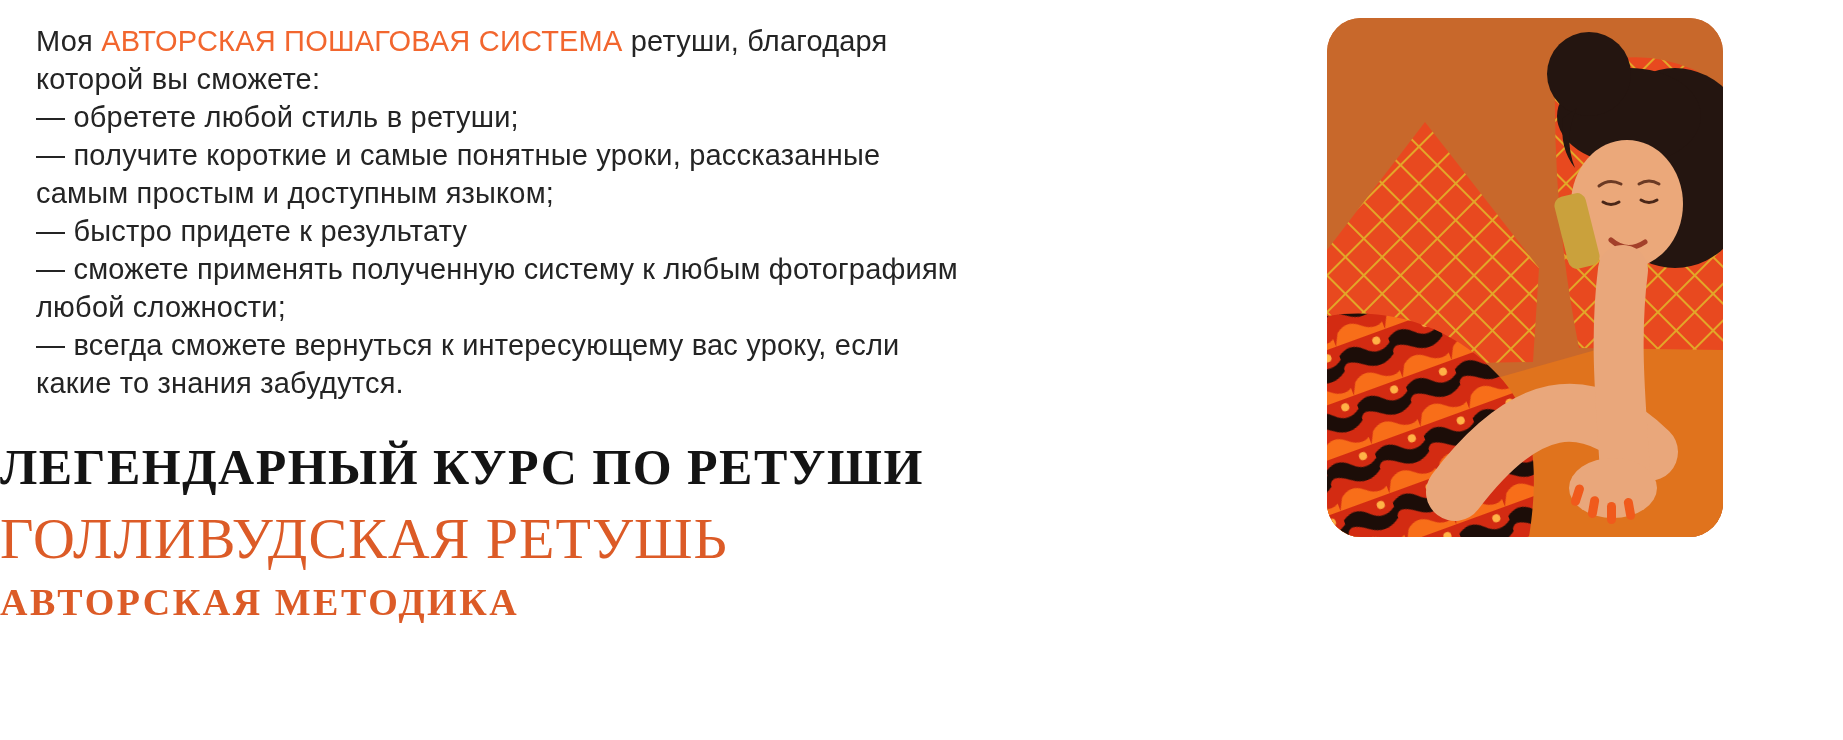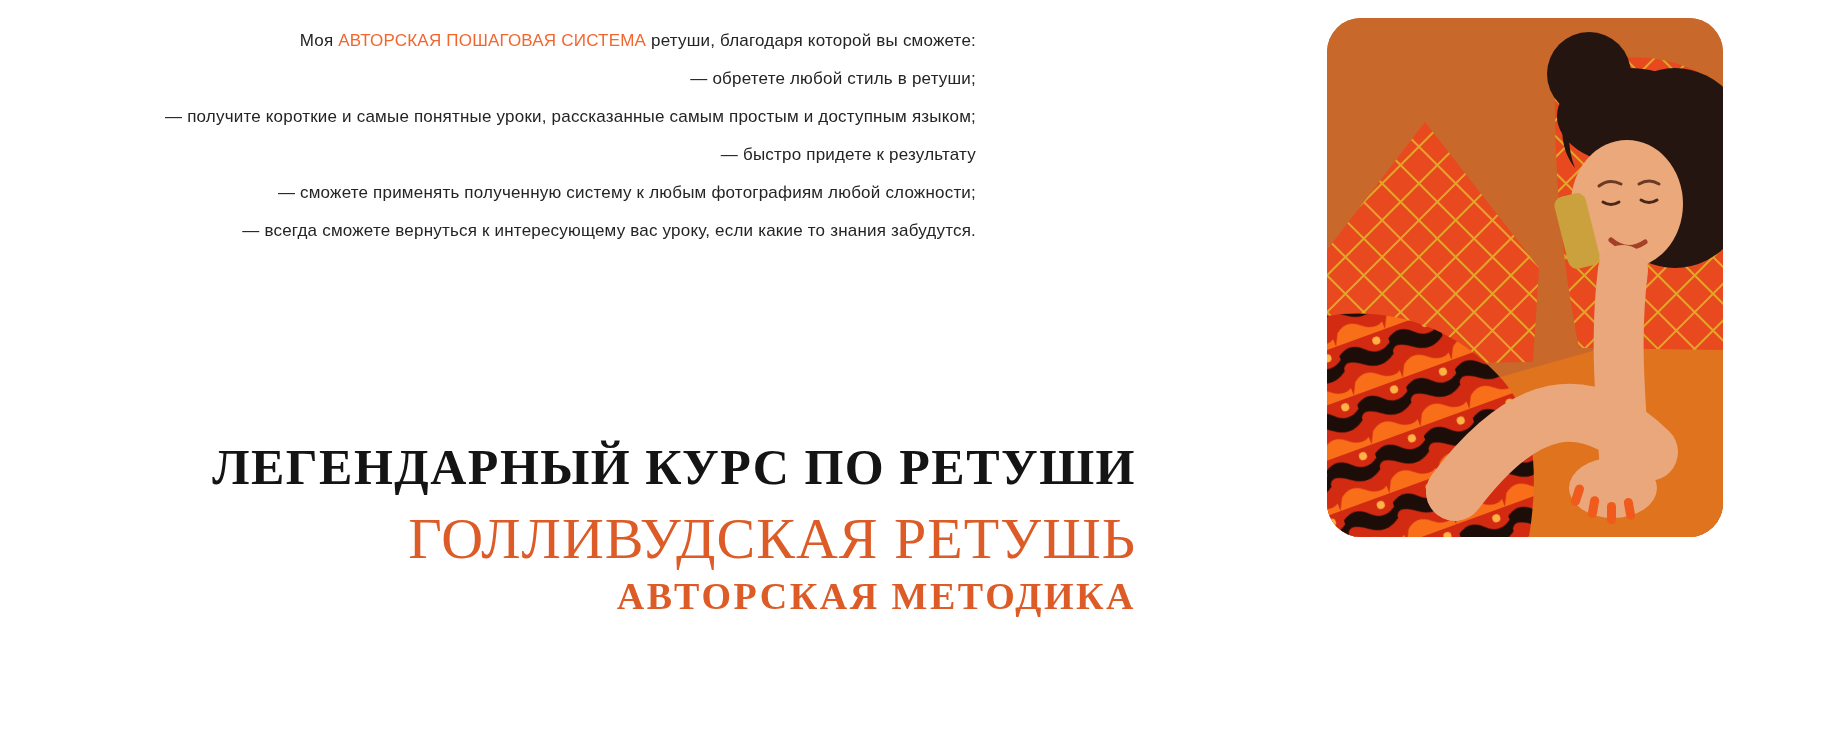--- a/index.html
+++ b/index.html
@@ -13,52 +13,51 @@
     overflow: hidden;
   }
   .content {
     position: absolute;
     left: 36px;
     top: 22px;
     width: 1060px;
   }
   .copy { width: 940px; }
   .copy p {
-    font-size: 17px;
+    font-size: 29px;
     line-height: 38px;
     letter-spacing: 0.2px;
     color: #242424;
-    text-align: right;
   }
   .accent { color: #f2662e; }
   .headings {
     position: absolute;
-    left: 16px;
+    left: 0;
     top: 440px;
     width: 1120px;
-    text-align: right;
+    text-align: left;
     font-family: "Liberation Serif", "DejaVu Serif", serif;
   }
   .headings h2 {
     font-size: 50px;
     font-weight: 600;
     letter-spacing: 1.5px;
     color: #141414;
     line-height: 1.1;
   }
   .headings h1 {
     margin-top: 14px;
     font-size: 58px;
     font-weight: 400;
     letter-spacing: 1px;
     color: #dc5b27;
     line-height: 1.05;
   }
   .headings h3 {
-    margin-top: 6px;
+    margin-top: 12px;
     font-size: 38px;
     font-weight: 600;
     letter-spacing: 2.5px;
     color: #dc5b27;
     line-height: 1.1;
   }
   .photo-card {
     position: absolute;
     left: 1327px;
     top: 18px;

